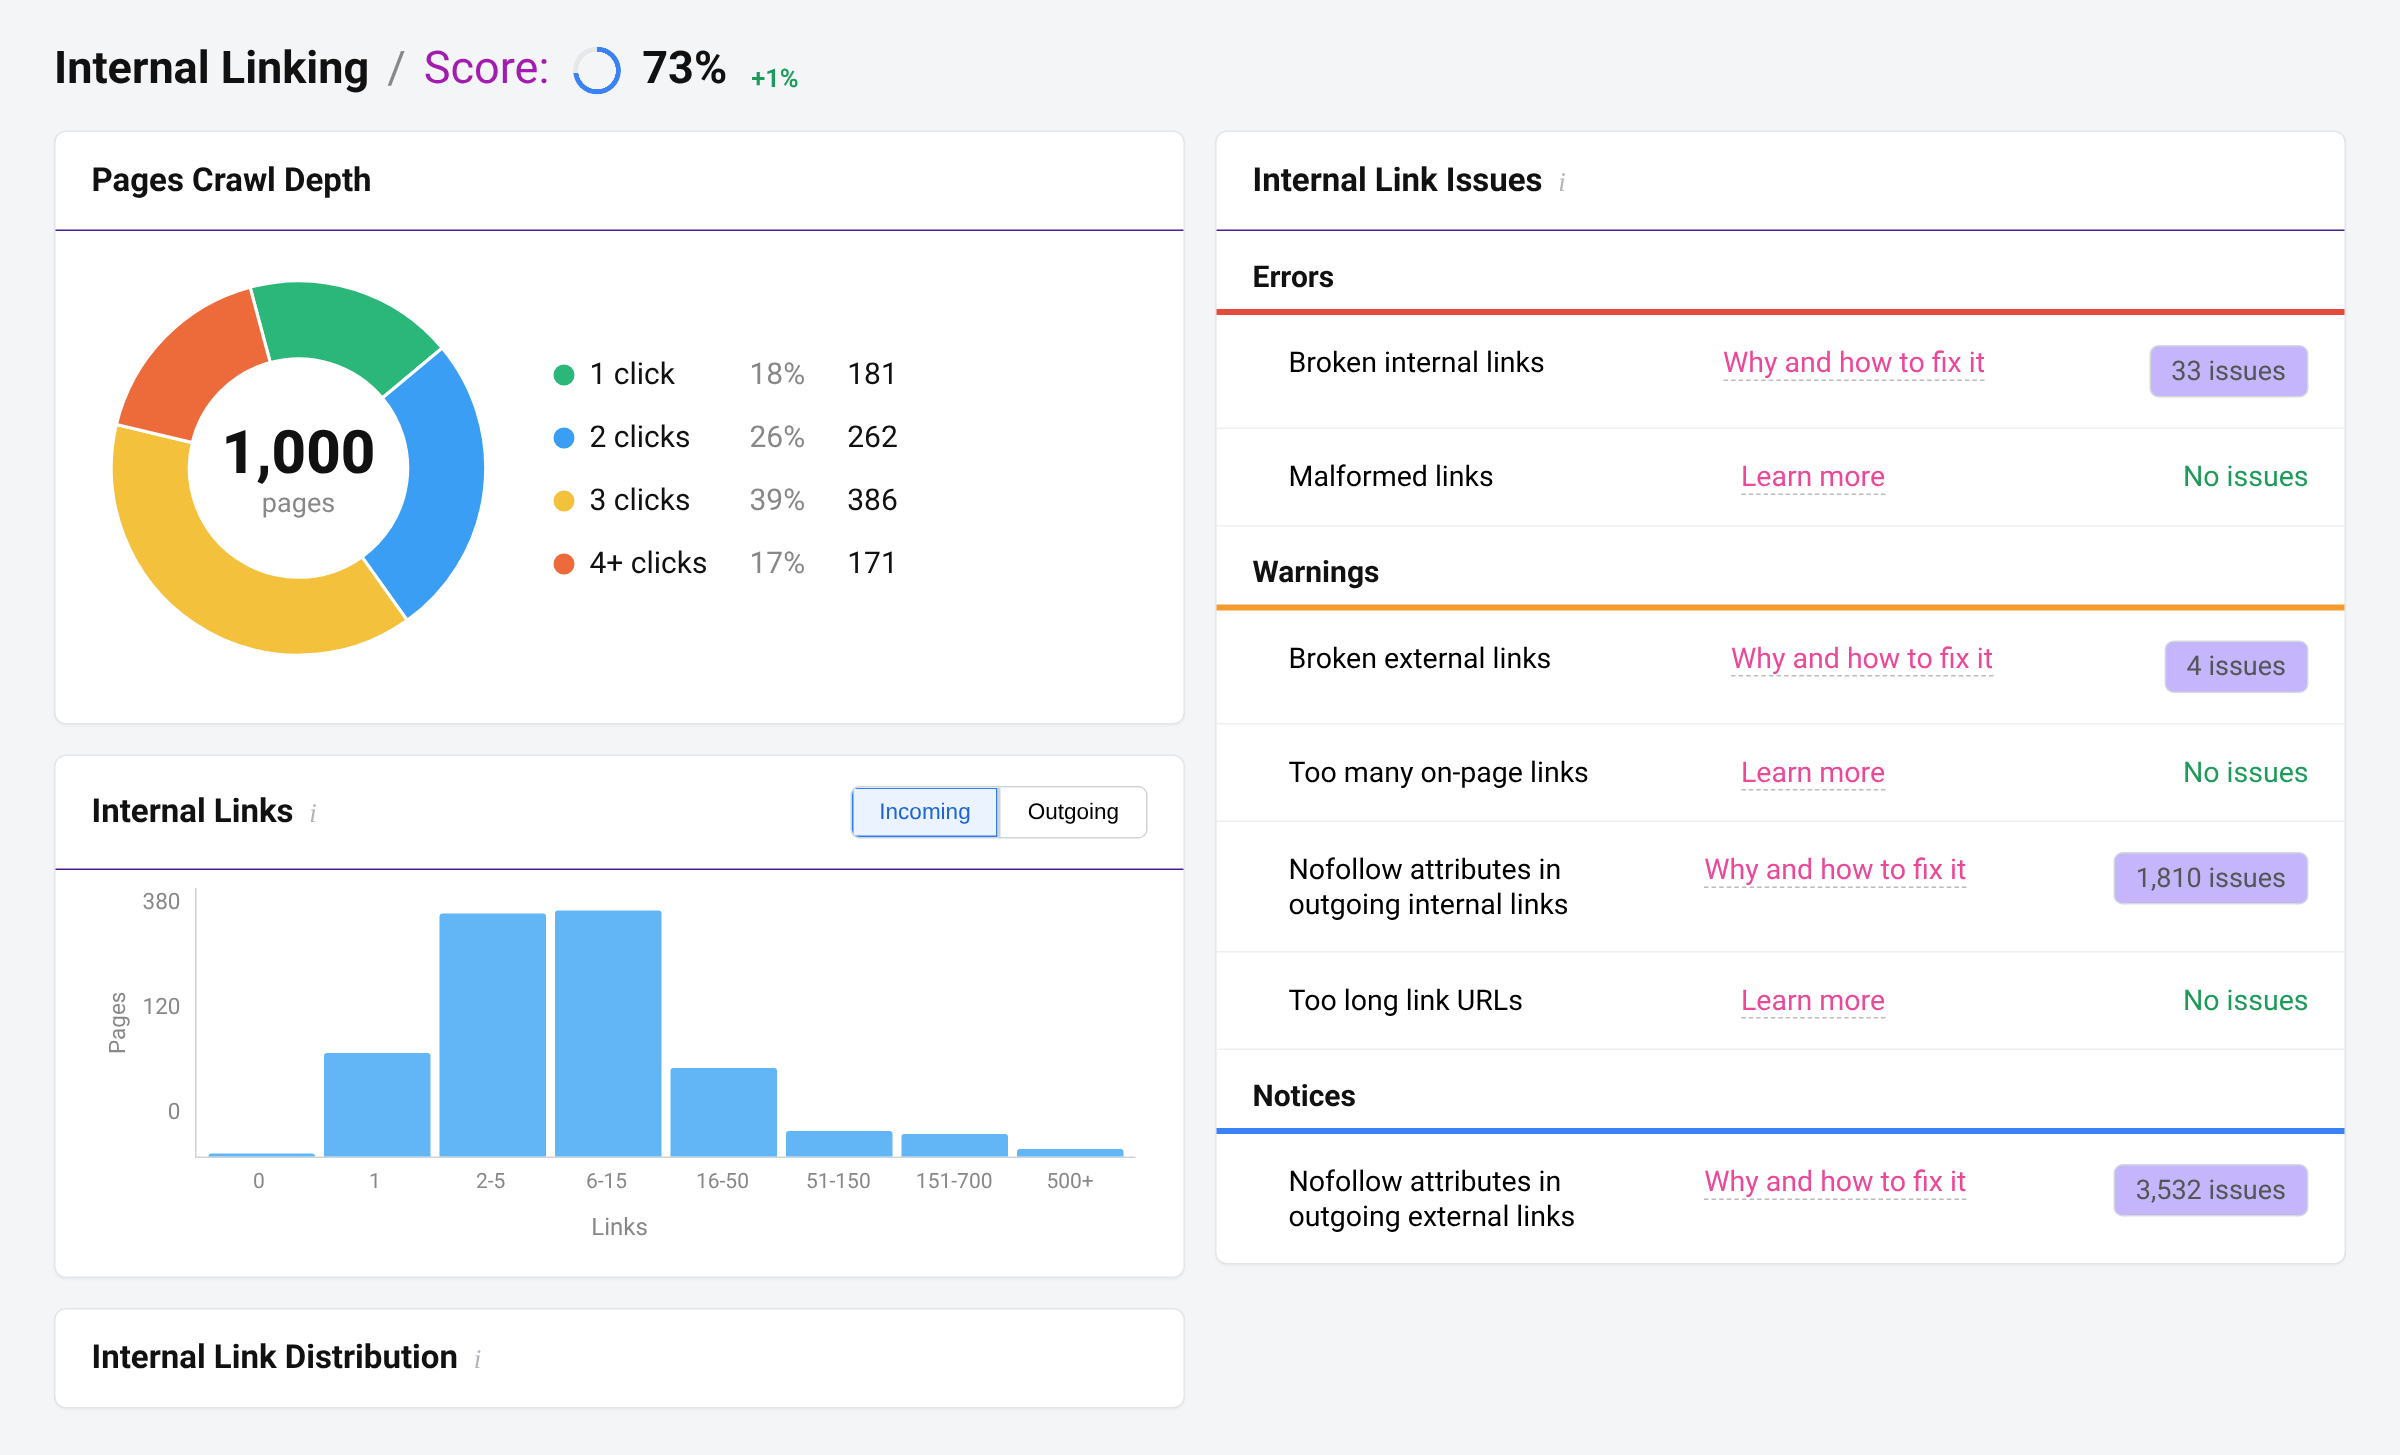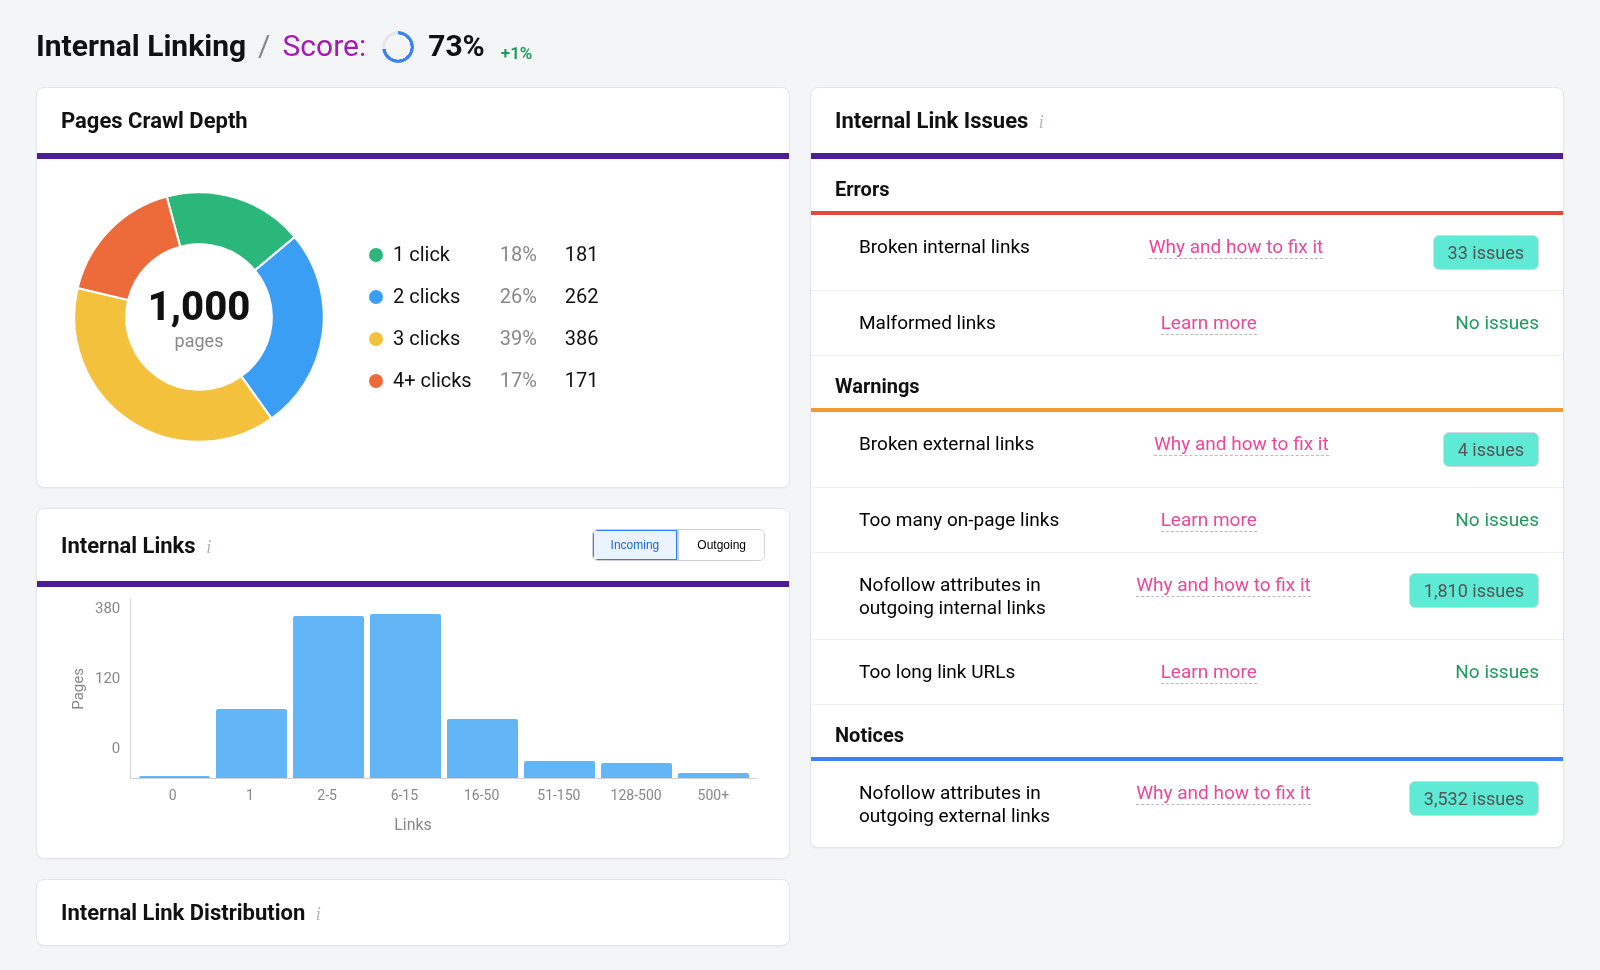--- a/index.html
+++ b/index.html
@@ -38,21 +38,21 @@
   .col { display: flex; flex-direction: column; gap: 20px; }
 
   .card {
     background: #fff;
     border: 1px solid #e3e5e8;
     border-radius: 8px;
     box-shadow: 0 1px 2px rgba(0,0,0,0.04);
   }
   .card-header {
     padding: 20px 24px;
-    border-bottom: 6px solid #4c1d95;
+    border-bottom: 1px solid #4c1d95;
     display: flex;
     align-items: center;
     justify-content: space-between;
   }
   .card-title { font-size: 22px; font-weight: 700; }
   .info-icon {
     font-style: italic;
     font-family: Georgia, serif;
     color: #b0b4bb;
     font-size: 18px;
@@ -75,21 +75,21 @@
 
   
   .toggle {
     display: inline-flex;
     border: 1px solid #cfd3d8;
     border-radius: 6px;
     overflow: hidden;
   }
   .toggle-btn {
     padding: 8px 18px;
-    font-size: 12px;
+    font-size: 15px;
     background: #fff;
     border: none;
     cursor: pointer;
   }
   .toggle-btn.active {
     background: #eaf3ff;
     color: #1d64d6;
     border-right: 1px solid #cfd3d8;
     box-shadow: inset 0 0 0 1px #2d7ff9;
   }
@@ -129,21 +129,21 @@
     grid-template-columns: 1fr 0.9fr auto;
     align-items:start;
     gap:16px;
     padding: 20px 24px;
     border-bottom:1px solid #edeff2;
     font-size:19px;
   }
   .issue-name { color:#000000;margin-left:24px; }
   .issue-help { color:#ec4899; border-bottom:1px dashed #bbb; cursor:pointer; width:fit-content;}
   .issue-badge {
-    background:#5eead4; border:1px solid #d6d9dd; border-radius:6px;
+    background:#c4b5fd; border:1px solid #d6d9dd; border-radius:6px;
     padding:6px 14px; font-size:18px; color:#555; white-space:nowrap;
   }
   .issue-ok { color:#1e9b5a; font-size:19px; white-space:nowrap; }
 
 </style>
 </head>
 <body>
 
 <div class="header">
   <span class="title">Internal Linking</span>
@@ -223,21 +223,21 @@
         </div>
         <div style="display:flex;">
           <div style="width:60px;"></div>
           <div class="bc-xticks" id="bc-xticks" style="flex:1;">
               <span>0</span>
               <span>1</span>
               <span>2-5</span>
               <span>6-15</span>
               <span>16-50</span>
               <span>51-150</span>
-              <span>128-500</span>
+              <span>151-700</span>
               <span>500+</span>
             </div>
         </div>
         <div class="bc-xlabel">Links</div>
       </div>
     </div>
 
     <div class="card">
       <div class="card-header" style="border-bottom:none;">
         <span>

